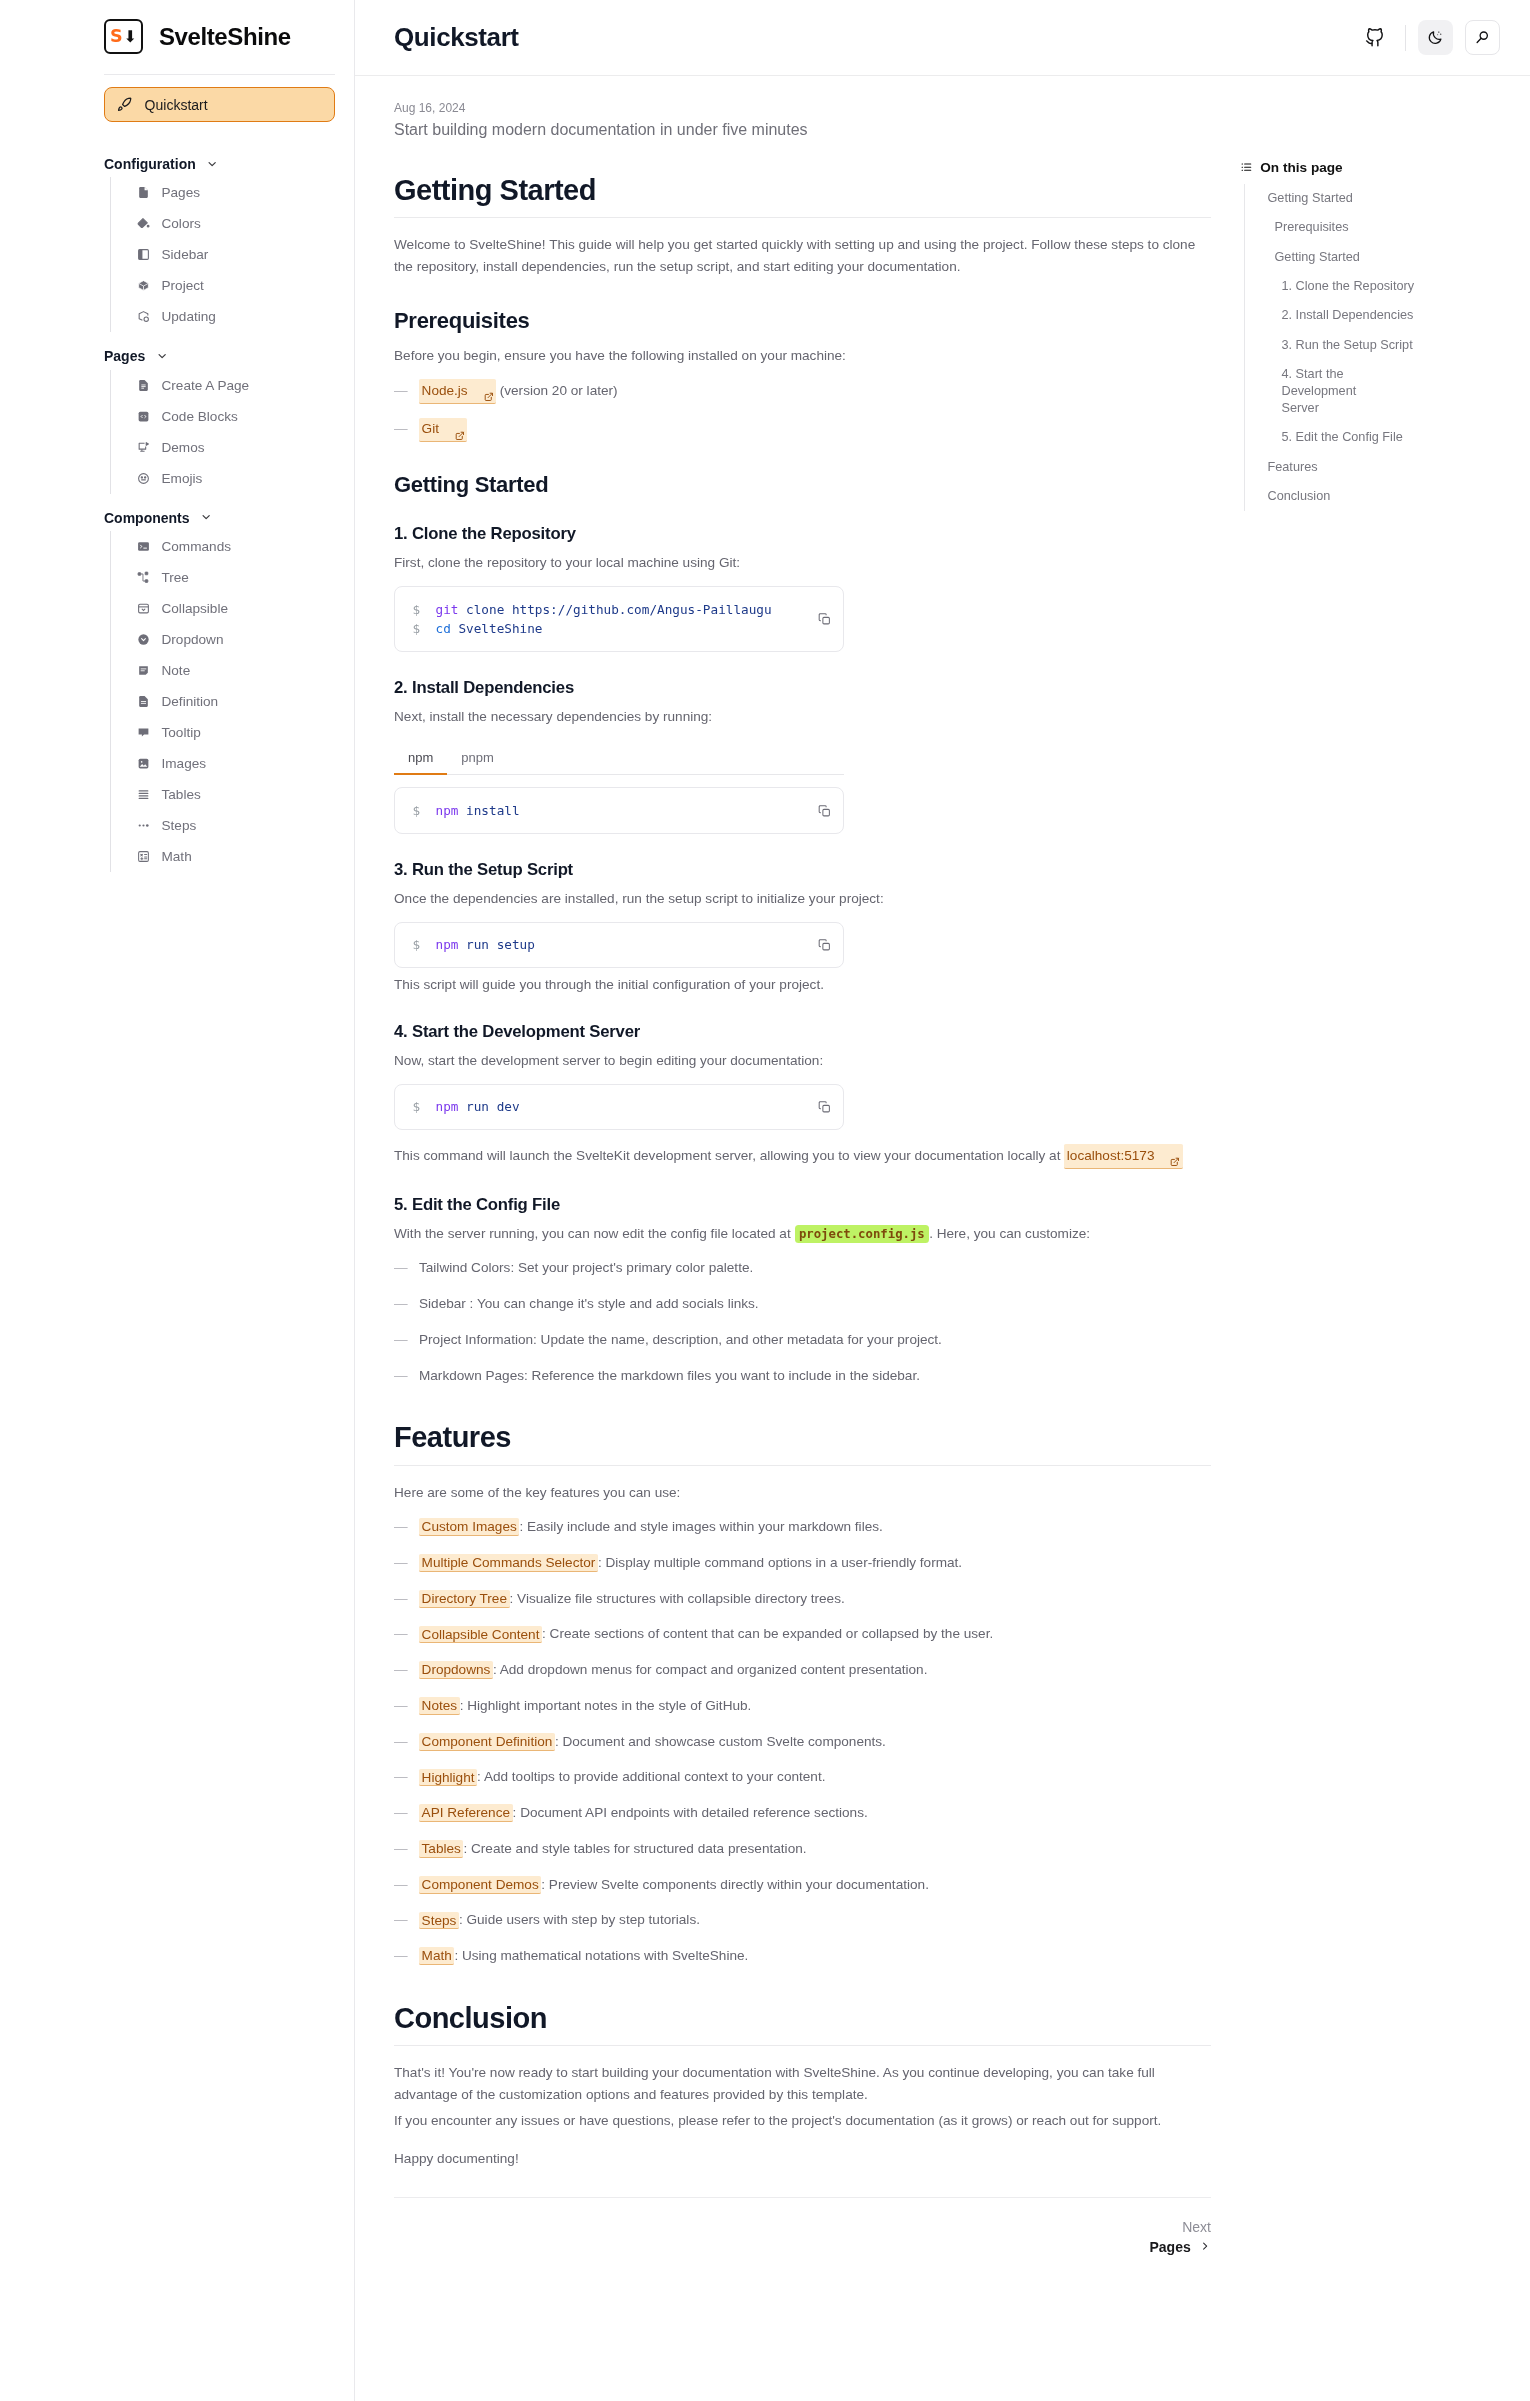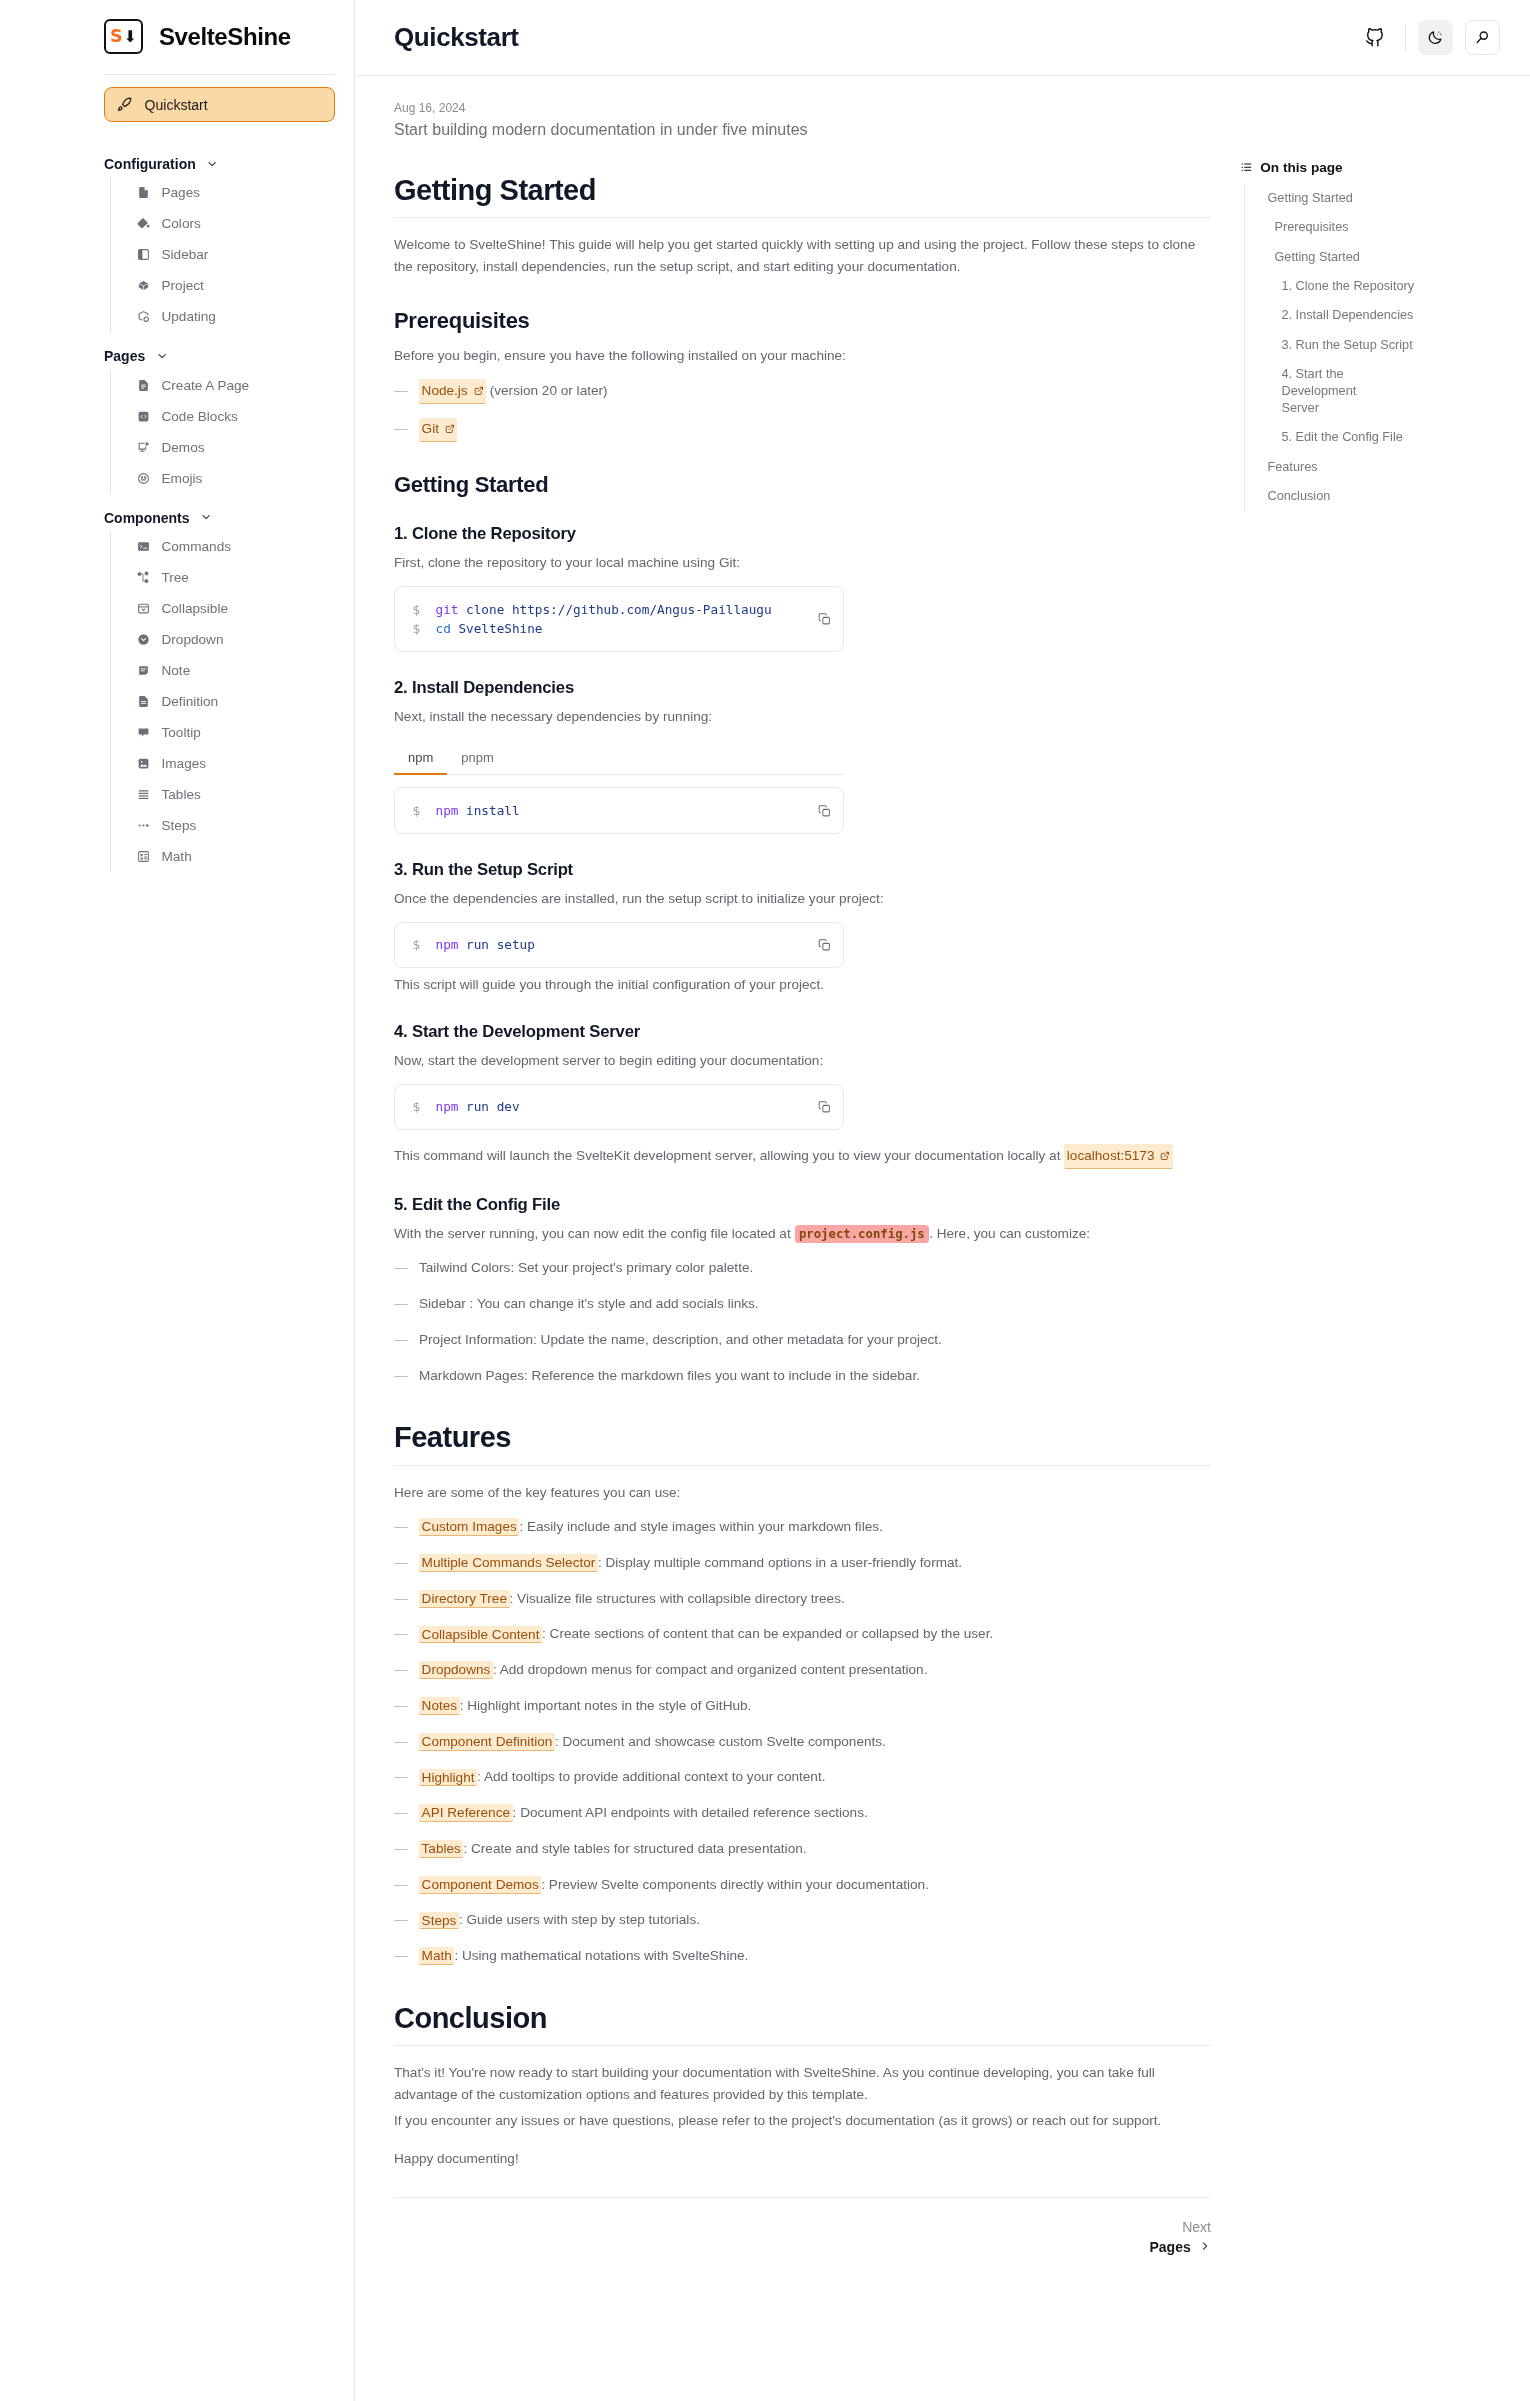--- a/index.html
+++ b/index.html
@@ -142,23 +142,23 @@
   ul.dash li .dash { color: #b4b4bb; flex: 0 0 auto; }
 
   .hl {
     background: #fdebd0;
     color: #9a4f0d;
     border-bottom: 0.9px solid #eab676;
     padding: 0.9px 2.6px;
     border-radius: 1.8px;
     font-weight: 500;
   }
-  .hl-link { display: inline-flex; align-items: center; gap: 6px; }
+  .hl-link { display: inline-flex; align-items: flex-end; gap: 16px; }
   .code-inline {
-    background: #fca5a5; color: #7d4a0b;
+    background: #bef264; color: #7d4a0b;
     font-family: "DejaVu Sans Mono", monospace;
     font-size: 12.3px; padding: 1.8px 4.4px; border-radius: 3.5px;
     font-weight: 700;
   }
 
   
   .codeblock {
     position: relative;
     border: 0.9px solid #e8e8ec;
     border-radius: 8px;

